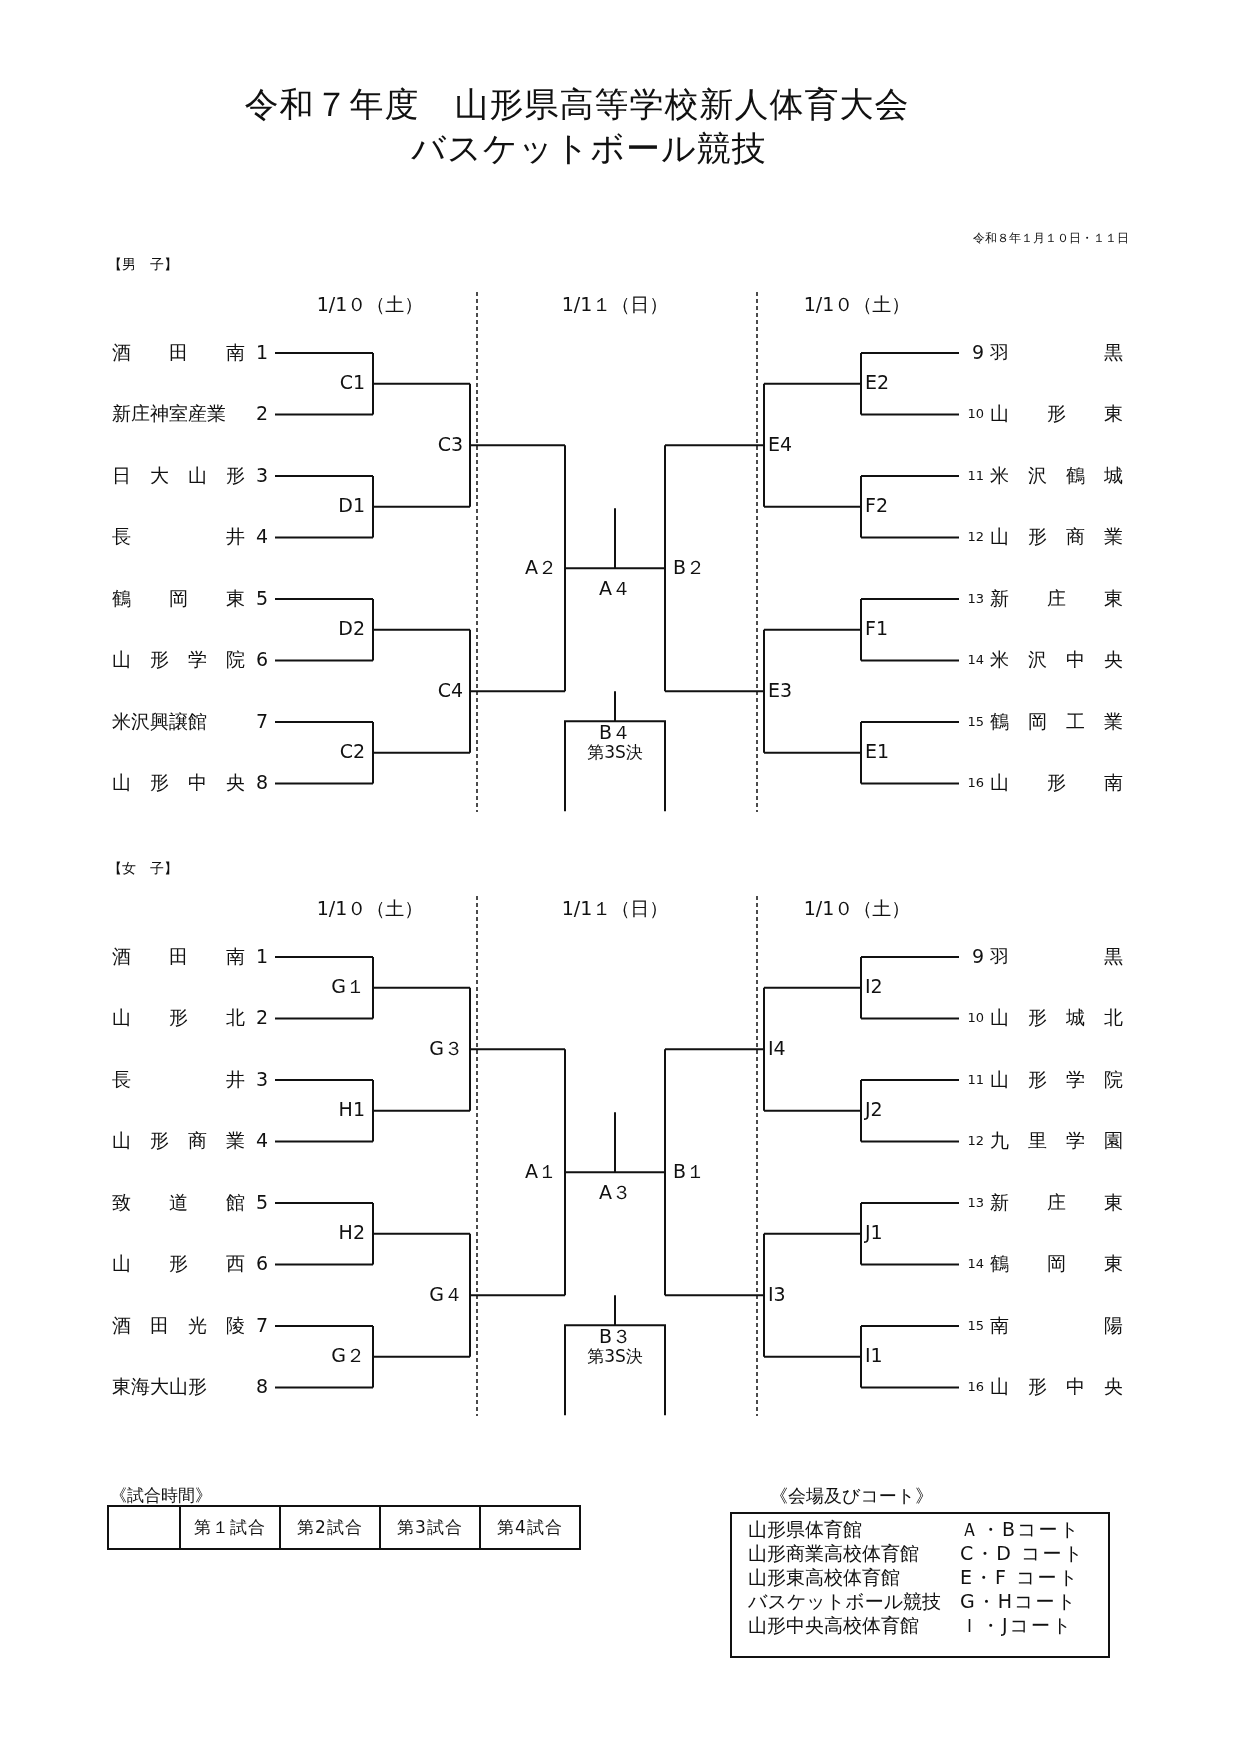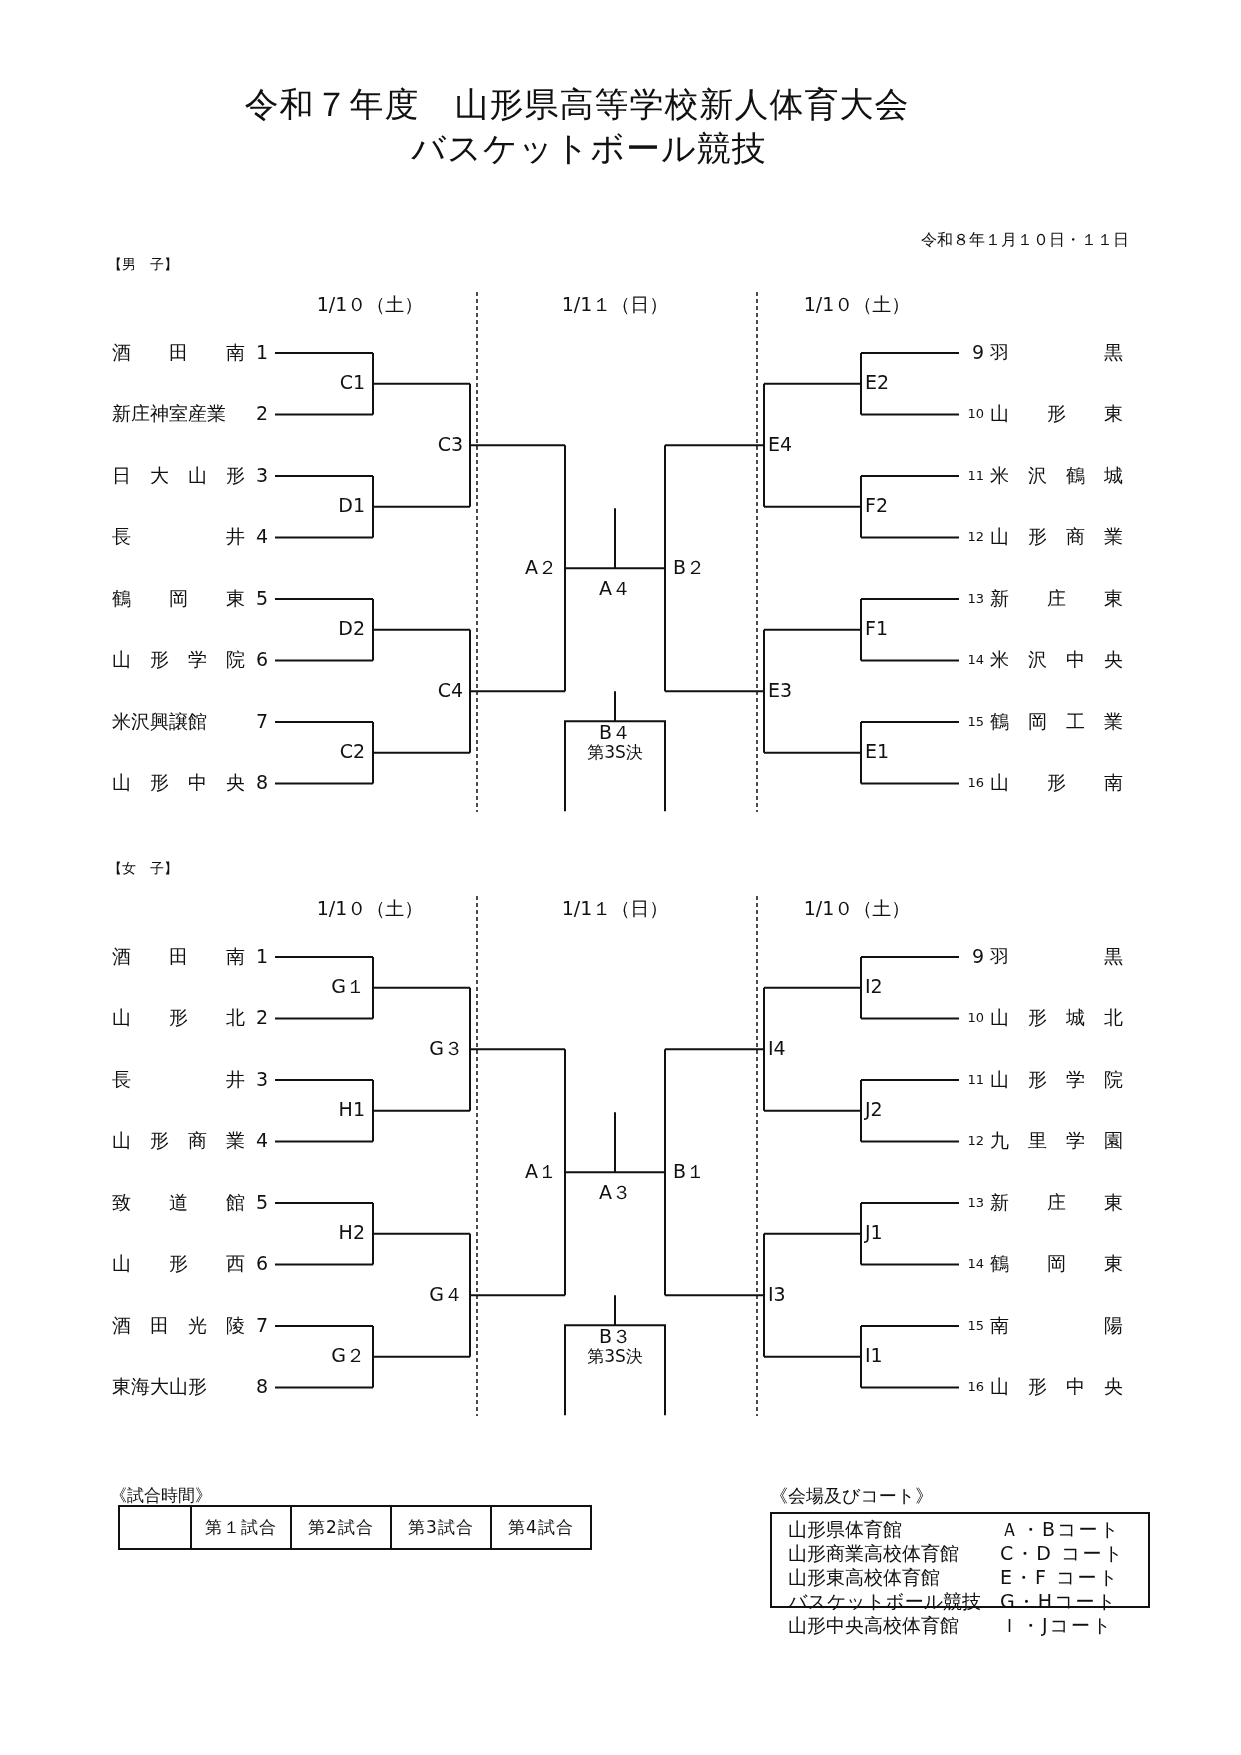--- a/index.html
+++ b/index.html
@@ -1,30 +1,30 @@
 <!DOCTYPE html>
 <html><head>
 <meta charset="utf-8">
 <style>
   html, body { margin: 0; padding: 0; background: #ffffff; }
   body { width: 1241px; height: 1755px; position: relative; font-family: "DejaVu Sans", "Liberation Sans", sans-serif; color: #111; overflow: hidden; }
   .title { position: absolute; left: 0; width: 1154px; text-align: center; font-size: 34px; letter-spacing: 1px; }
   #t1 { top: 82px; }
   #t2 { top: 126px; padding-left: 12px; }
-  .date { position: absolute; right: 112px; top: 230px; font-size: 16px; }
+  .date { position: absolute; right: 112px; top: 230px; font-size: 12px; }
   .section-label { position: absolute; left: 108px; font-size: 14px; }
   svg.bracket { position: absolute; left: 0; width: 1241px; }
   svg text { font-family: "DejaVu Sans", "Liberation Sans", sans-serif; fill: #111; }
   .tbl-title { position: absolute; left: 110px; top: 1484px; font-size: 17px; }
-  table.times { position: absolute; left: 118px; top: 1505px; border-collapse: collapse; }
+  table.times { position: absolute; left: 107px; top: 1505px; border-collapse: collapse; }
   table.times td { border: 2px solid #111; height: 41px; text-align: center; font-size: 17px; padding: 0 2px; }
   table.times td.rowh { font-size: 12px; width: 66px; }
   table.times td.c { width: 94px; letter-spacing: 1px; }
   .venue-title { position: absolute; left: 770px; top: 1484px; font-size: 18px; }
-  .venue-box { position: absolute; left: 770px; top: 1512px; width: 380px; height: 96px; border: 2px solid #111; box-sizing: border-box; padding: 3px 0 0 16px; }
+  .venue-box { position: absolute; left: 730px; top: 1512px; width: 380px; height: 146px; border: 2px solid #111; box-sizing: border-box; padding: 3px 0 0 16px; }
   .venue-row { display: flex; height: 24px; font-size: 19px; line-height: 24px; }
   .venue-name { width: 212px; }
   .venue-court { letter-spacing: 2px; }
 </style>
 </head>
 <body>
 
 <div id="t1" class="title">令和７年度　山形県高等学校新人体育大会</div>
 <div id="t2" class="title">バスケットボール競技</div>
 <div class="date">令和８年１月１０日・１１日</div>

